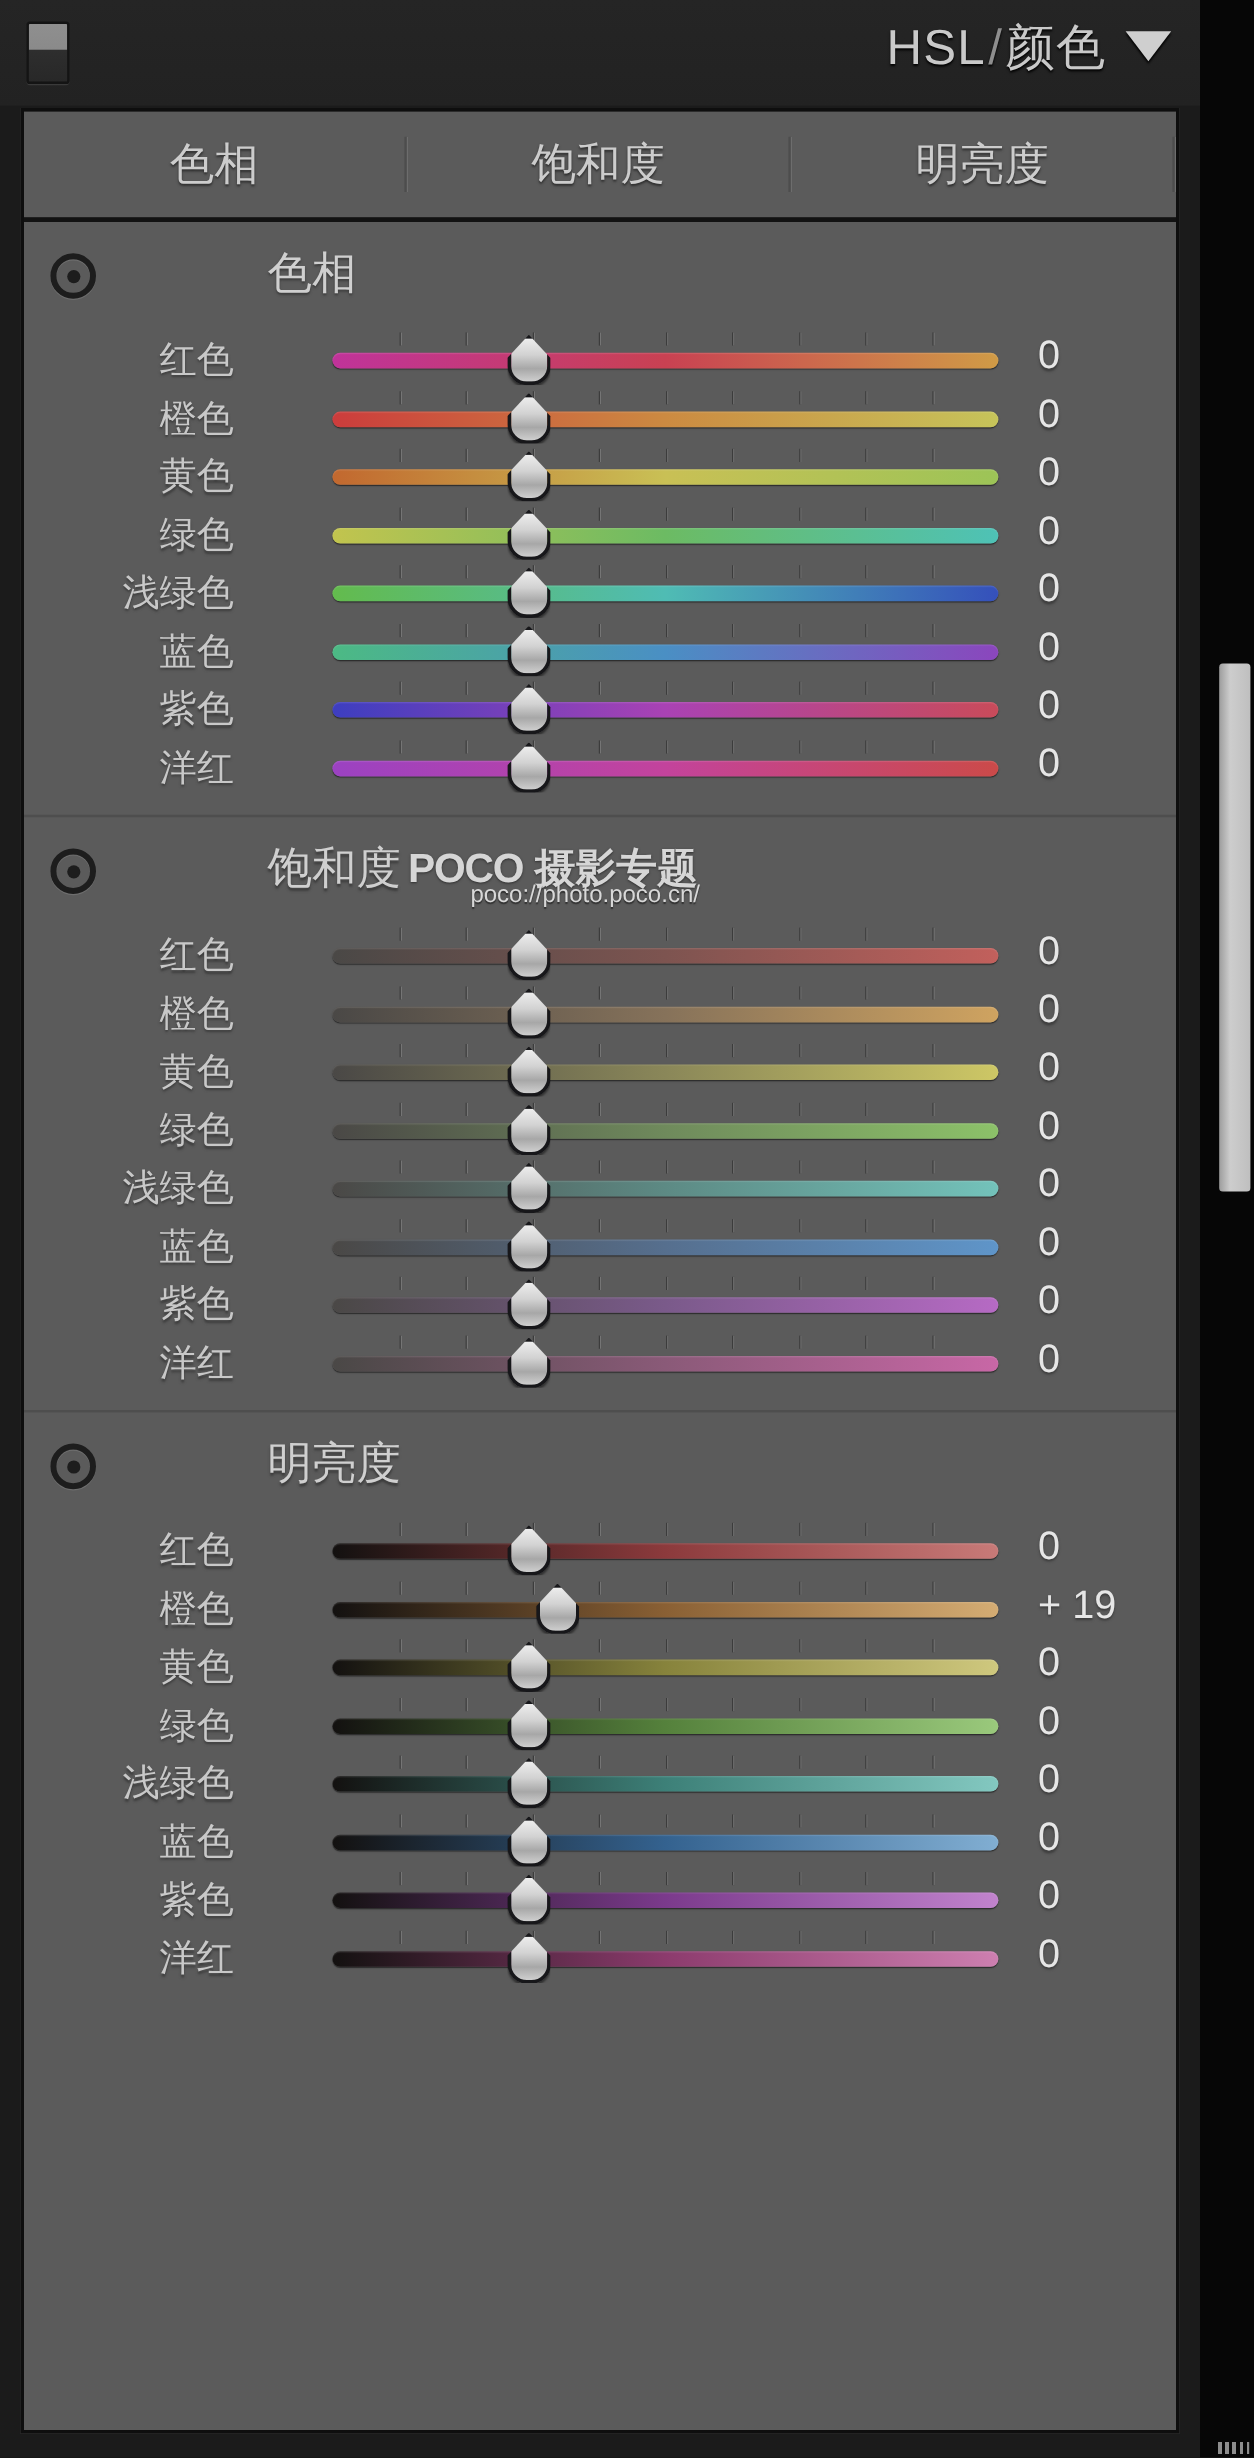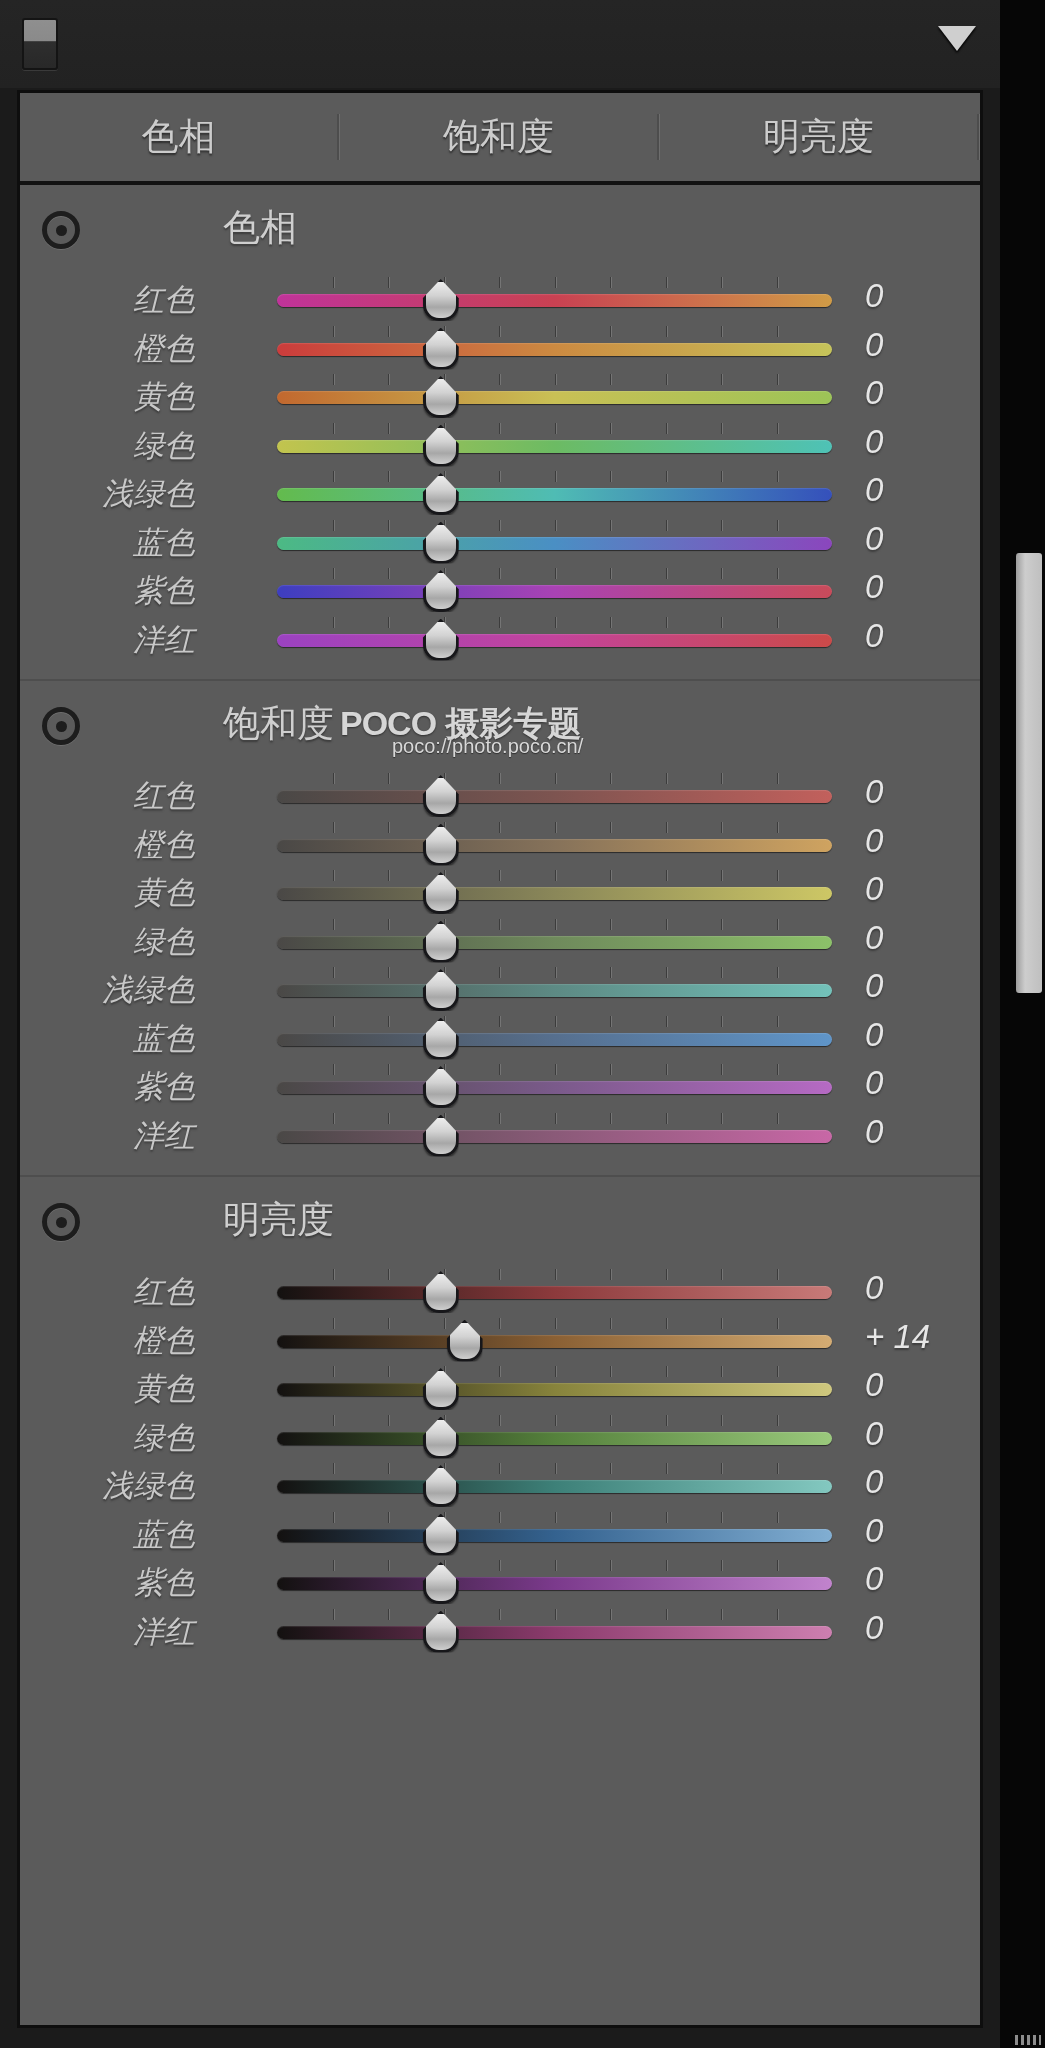--- a/index.html
+++ b/index.html
@@ -89,21 +89,21 @@
     text-shadow:0 1px 2px #2e2e2e; white-space:nowrap;
   }
   .wm-poco { letter-spacing:-1px; }
   .wm-url {
     position:absolute; left:52px; top:34px;
     font-size:20px; color:#d8d8d8; white-space:nowrap;
     text-shadow:0 1px 1px #2e2e2e;
   }
 
   
-  .row { position:relative; height:48.5px;font-style:italic; }
+  .row { position:relative; height:48.5px; }
   .row-label {
     position:absolute; right:785px; top:2px;
     width:200px; text-align:right;
     font-size:31px; color:#c8c8c8; text-shadow:0 2px 2px #3b3b3b;
     white-space:nowrap;
   }
   .slider { position:absolute; left:257px; top:0px; width:555px; height:44px; }
   .ticks { position:absolute; left:0; top:0; width:100%; height:12px; }
   .ticks i {
     position:absolute; top:0; width:2px; height:11px;
@@ -144,20 +144,23 @@
     background:repeating-linear-gradient(90deg,#8c8c8c 0 3px,transparent 3px 6px);
   }
 </style>
 </head>
 <body>
 
 <div id="root">
 
   <div class="header">
     <div class="panel-toggle-icon"></div>
+    <div class="header-title">
+      <span>HSL</span><span class="sep">/</span><span>颜色</span>
+    </div>
     <div class="header-disclosure"></div>
   </div>
 
   <div class="panel">
     <div class="tabs">
         <div class="tab">色相</div>
         <div class="tab-div"></div>
         <div class="tab">饱和度</div>
         <div class="tab-div"></div>
         <div class="tab">明亮度</div>
@@ -518,21 +521,21 @@
                 <i style="left: 40%;"></i>
                 <i style="left: 50%;"></i>
                 <i style="left: 60%;"></i>
                 <i style="left: 70%;"></i>
                 <i style="left: 80%;"></i>
                 <i style="left: 90%;"></i>
               </div>
               <div class="track" style="background: linear-gradient(90deg, rgb(19, 17, 16) 0%, rgb(138, 96, 52) 50%, rgb(212, 172, 115) 100%);"></div>
               <div class="knob" style="left: 33.8%;"></div>
             </div>
-            <div class="value">+ 14</div>
+            <div class="value">+ 19</div>
           </div>
           <div class="row">
             <div class="row-label">黄色</div>
             <div class="slider">
               <div class="ticks">
                 <i style="left: 10%;"></i>
                 <i style="left: 20%;"></i>
                 <i style="left: 30%;"></i>
                 <i style="left: 40%;"></i>
                 <i style="left: 50%;"></i>

